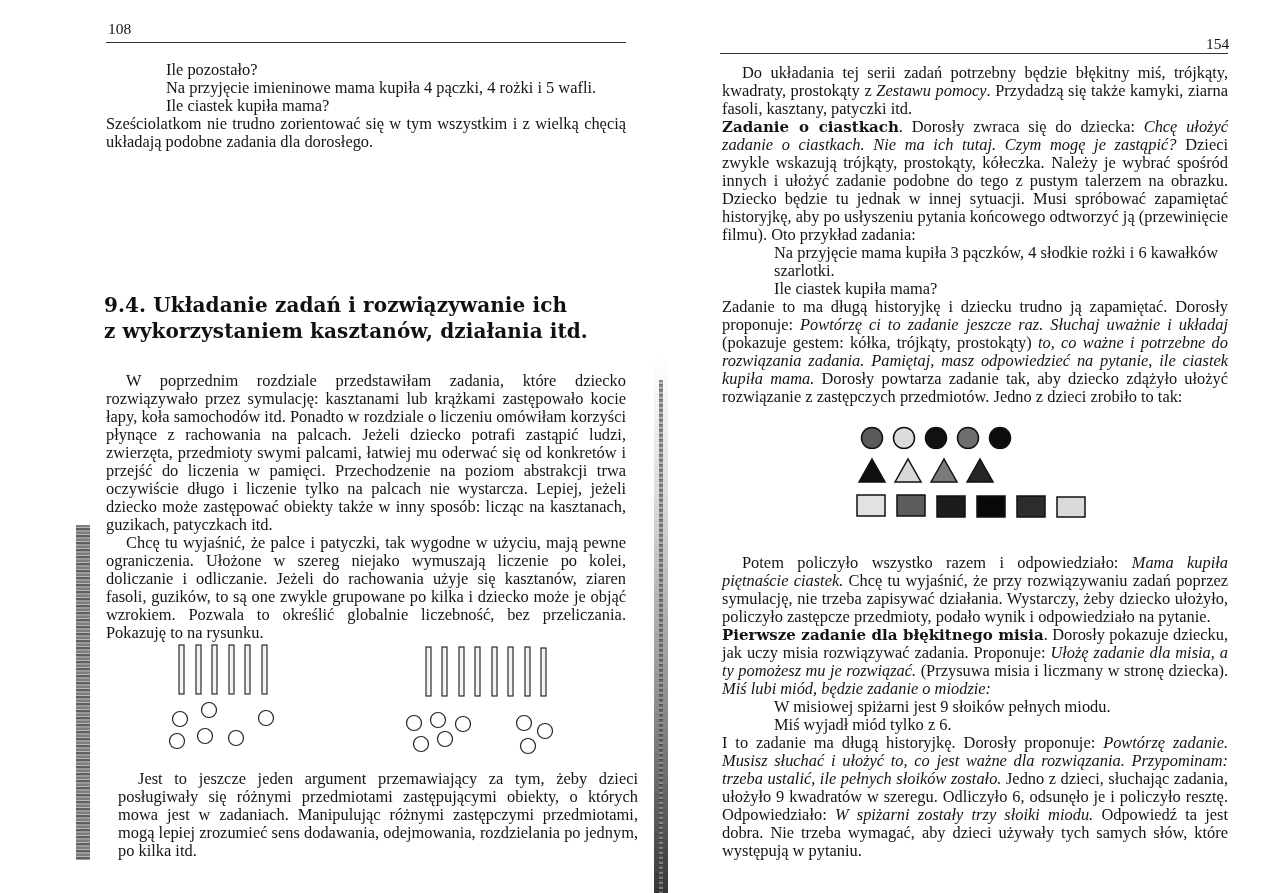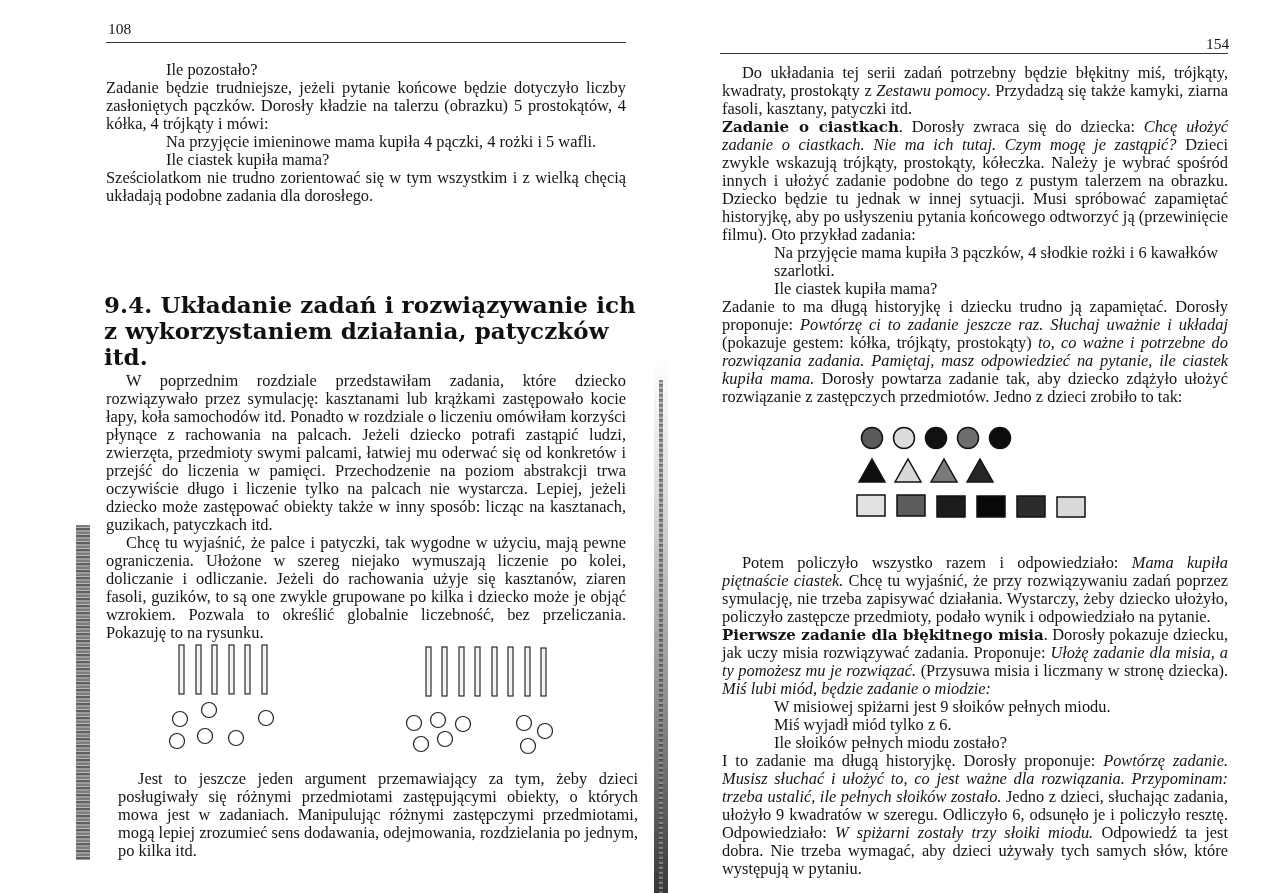--- a/index.html
+++ b/index.html
@@ -18,21 +18,21 @@
   .col { position: absolute; font-family: "Liberation Serif", serif; font-size: 16.4px; line-height: 18px; text-align: justify; }
   .col p { margin: 0; }
   .ind { text-indent: 20px; }
   .quote { padding-left: 60px; text-align: left; }
   .quote.r { padding-left: 52px; }
   .b { font-weight: bold; }
   .i { font-style: italic; }
 
   h2.section {
     position: absolute; margin: 0; font-family: "DejaVu Serif", serif; font-weight: bold;
-    font-size: 23px; line-height: 26px; letter-spacing: 0.1px; color: #111;
+    font-size: 20px; line-height: 26px; letter-spacing: 0.1px; color: #111;
   }
 
   .gutter {
     position: absolute; left: 654px; top: 0; width: 14px; height: 893px;
     background: linear-gradient(to bottom, rgba(255,255,255,0) 0%, rgba(255,255,255,0) 40%, rgba(120,120,120,0.25) 55%, rgba(60,60,60,0.6) 80%, rgba(20,20,20,0.85) 100%);
   }
   .gutter::after {
     content: ""; position: absolute; left: 5px; top: 380px; width: 4px; height: 513px;
     background: repeating-linear-gradient(to bottom, #555 0 2px, #999 2px 4px, #333 4px 5px);
     opacity: 0.7;
@@ -46,29 +46,28 @@
 </style>
 </head>
 <body>
 
 <div class="page page-left">
   <div class="folio" style="left:108px; top:20px;">108</div>
   <div class="rule" style="left:106px; top:42px; width:520px;"></div>
 
   <div class="col" style="left:106px; top:61px; width:520px;">
     <p class="quote">Ile pozostało?</p>
-    <p>Zadanie będzie trudniejsze, jeżeli pytanie końcowe będzie dotyczyło liczby zasłoniętych pączków. Dorosły kładzie na talerzu (obrazku) 5 prostokątów, 4 kółka, 4 trójkąty i mówi:</p>
     <p class="quote">Na przyjęcie imieninowe mama kupiła 4 pączki, 4 rożki i 5 wafli.</p>
     <p class="quote">Ile ciastek kupiła mama?</p>
     <p>Sześciolatkom nie trudno zorientować się w tym wszystkim i z wielką chęcią układają podobne zadania dla dorosłego.</p>
   </div>
 
   <h2 class="section" style="left:104px; top:292px;">
     <span style="display:block">9.4. Układanie zadań i rozwiązywanie ich</span>
-    <span style="display:block">z wykorzystaniem działania, patyczków itd.</span>
+    <span style="display:block">z wykorzystaniem kasztanów, działania itd.</span>
   </h2>
 
   <div class="col" style="left:106px; top:352px; width:520px;margin-top:20px;">
     <p class="ind">W poprzednim rozdziale przedstawiłam zadania, które dziecko rozwiązywało przez symulację: kasztanami lub krążkami zastępowało kocie łapy, koła samochodów itd. Ponadto w rozdziale o liczeniu omówiłam korzyści płynące z rachowania na palcach. Jeżeli dziecko potrafi zastąpić ludzi, zwierzęta, przedmioty swymi palcami, łatwiej mu oderwać się od konkretów i przejść do liczenia w pamięci. Przechodzenie na poziom abstrakcji trwa oczywiście długo i liczenie tylko na palcach nie wystarcza. Lepiej, jeżeli dziecko może zastępować obiekty także w inny sposób: licząc na kasztanach, guzikach, patyczkach itd.</p>
     <p class="ind">Chcę tu wyjaśnić, że palce i patyczki, tak wygodne w użyciu, mają pewne ograniczenia. Ułożone w szereg niejako wymuszają liczenie po kolei, doliczanie i odliczanie. Jeżeli do rachowania użyje się kasztanów, ziaren fasoli, guzików, to są one zwykle grupowane po kilka i dziecko może je objąć wzrokiem. Pozwala to określić globalnie liczebność, bez przeliczania. Pokazuję to na rysunku.</p>
   </div>
 
   <svg width="650" height="893" style="left:0; top:0;">
     <g fill="#f4f4f4" stroke="#2a2a2a" stroke-width="1.2">
       <rect x="179" y="645" width="5" height="49"></rect>
@@ -151,16 +150,15 @@
       <rect x="349" y="496" width="28" height="21" fill="#2c2c2c"></rect>
       <rect x="389" y="497" width="28" height="20" fill="#dadada"></rect>
     </g>
   </svg>
 
   <div class="col" style="left:54px; top:532px; width:506px;margin-top:22px;">
     <p class="ind"><span>Potem policzyło wszystko razem i odpowiedziało: </span><span class="i">Mama kupiła piętnaście ciastek.</span><span> Chcę tu wyjaśnić, że przy rozwiązywaniu zadań poprzez symulację, nie trzeba zapisywać działania. Wystarczy, żeby dziecko ułożyło, policzyło zastępcze przedmioty, podało wynik i odpowiedziało na pytanie.</span></p>
     <p><span class="b" style="font-family:'DejaVu Serif',serif;font-size:15px;">Pierwsze zadanie dla błękitnego misia</span><span>. Dorosły pokazuje dziecku, jak uczy misia rozwiązywać zadania. Proponuje: </span><span class="i">Ułożę zadanie dla misia, a ty pomożesz mu je rozwiązać.</span><span> (Przysuwa misia i liczmany w stronę dziecka). </span><span class="i">Miś lubi miód, będzie zadanie o miodzie:</span></p>
     <p class="quote r">W misiowej spiżarni jest 9 słoików pełnych miodu.</p>
     <p class="quote r">Miś wyjadł miód tylko z 6.</p>
-    <p class="quote r">Ile słoików pełnych miodu zostało?</p>
     <p><span>I to zadanie ma długą historyjkę. Dorosły proponuje: </span><span class="i">Powtórzę zadanie. Musisz słuchać i ułożyć to, co jest ważne dla rozwiązania. Przypominam: trzeba ustalić, ile pełnych słoików zostało.</span><span> Jedno z dzieci, słuchając zadania, ułożyło 9 kwadratów w szeregu. Odliczyło 6, odsunęło je i policzyło resztę. Odpowiedziało: </span><span class="i">W spiżarni zostały trzy słoiki miodu.</span><span> Odpowiedź ta jest dobra. Nie trzeba wymagać, aby dzieci używały tych samych słów, które występują w pytaniu.</span></p>
   </div>
 </div>
 
 </body></html>

